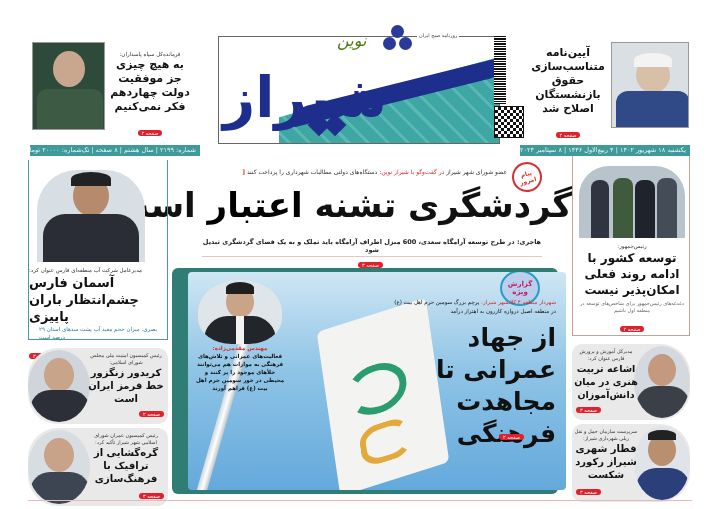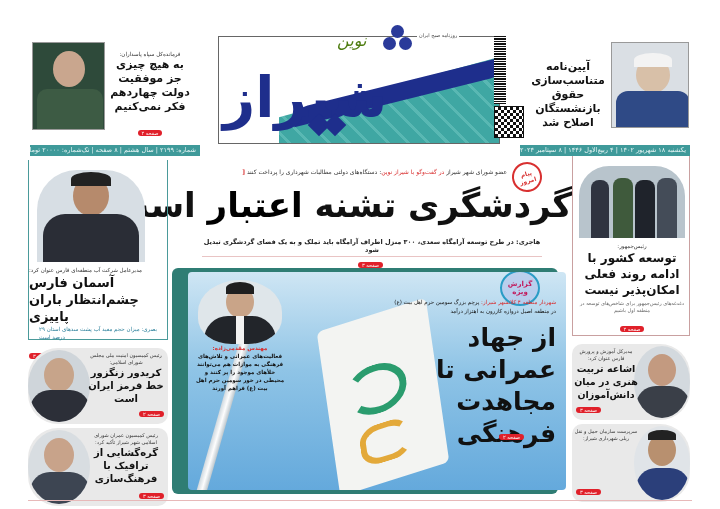--- a/index.html
+++ b/index.html
@@ -47,21 +47,21 @@
       <div class="abs" style="left:8px;top:0;width:13px;height:13px;border-radius:50%;background:#2a3a9a;"></div>
       <div class="abs" style="left:0;top:12px;width:13px;height:13px;border-radius:50%;background:#2a3a9a;"></div>
       <div class="abs" style="left:16px;top:12px;width:13px;height:13px;border-radius:50%;background:#2a3a9a;"></div>
     </div>
     <div class="abs" style="left:198px;top:-5px;font-size:5px;color:#444;background:#fff;padding:0 2px;">روزنامه صبح ایران</div>
   </div>
 
   <div class="abs" style="left:494px;top:36px;width:12px;height:68px;background:repeating-linear-gradient(180deg,#111 0 1px,#fff 1px 2px,#111 2px 4px,#fff 4px 5px);"></div>
   <div class="abs" style="left:494px;top:106px;width:30px;height:32px;background:repeating-conic-gradient(#111 0 25%,#fff 0 50%) 0 0/6px 6px;border:1px solid #111;"></div>
 
-  <div class="abs" style="left:528px;top:46px;width:80px;text-align:center;margin-top:14px;">
+  <div class="abs" style="left:528px;top:46px;width:80px;text-align:center;">
     <div class="headline" style="font-size:11px;line-height:14px;">آیین‌نامه متناسب‌سازی حقوق بازنشستگان اصلاح شد</div>
     <div style="margin-top:6px;"><span class="page-badge">صفحه ۲</span></div>
   </div>
   <div class="abs photo" style="left:611px;top:42px;width:78px;height:86px;background:#dadfe4;border:1px solid #999;">
     <div class="person" style="left:24px;top:14px;width:34px;height:36px;border-radius:50%;background:#d8c0a8;"></div>
     <div class="person" style="left:22px;top:10px;width:38px;height:14px;border-radius:50% 50% 0 0;background:#f3f3f3;"></div>
     <div class="person" style="left:4px;top:48px;width:74px;height:38px;background:#2f4a86;border-radius:12px 12px 0 0;"></div>
   </div>
 
   <div class="abs teal-bar" style="left:30px;top:145px;width:170px;">شماره: ۲۱۹۹ | سال هشتم | ۸ صفحه | تک‌شماره: ۲۰۰۰۰ تومان</div>
@@ -75,21 +75,21 @@
   <div class="abs" style="right:65px;top:8px;font-size:6px;color:#333;white-space:nowrap;">
     <span>عضو شورای شهر شیراز</span>
     <span style="color:#d82a2a;">در گفت‌وگو با شیراز نوین</span><span>: دستگاه‌های دولتی مطالبات شهرداری را پرداخت کنند</span>
     <span style="color:#d82a2a;font-weight:bold;"> [</span>
   </div>
   <div class="abs headline" style="left:0;top:22px;width:400px;font-size:34px;line-height:46px;white-space:nowrap;">
     <span>گردشگری تشنه</span>
     <span style="color:#000000;">اعتبار</span>
     <span>است</span>
   </div>
-  <div class="abs" style="left:30px;top:78px;width:340px;font-size:6.5px;font-weight:bold;color:#222;border-bottom:1px solid #e9c4c4;padding-bottom:2px;">هاجری: در طرح توسعه آرامگاه سعدی، ۳۰۰ منزل اطراف آرامگاه باید تملک و به یک فضای گردشگری تبدیل شود</div>
+  <div class="abs" style="left:30px;top:78px;width:340px;font-size:6.5px;font-weight:bold;color:#222;border-bottom:1px solid #e9c4c4;padding-bottom:2px;">هاجری: در طرح توسعه آرامگاه سعدی، 600 منزل اطراف آرامگاه باید تملک و به یک فضای گردشگری تبدیل شود</div>
   <div class="abs" style="left:186px;top:92px;"><span class="page-badge">صفحه ۳</span></div>
 </div>
 
 <div class="abs" style="left:172px;top:268px;width:386px;height:226px;background:#2f7d74;border-radius:6px;padding:4px;">
   <div class="abs" style="left:4px;top:4px;width:378px;height:218px;border-radius:4px;background:linear-gradient(180deg,#cfe6f4 0%,#8fc4e6 45%,#64a9dc 100%);overflow:hidden;margin-left:12px;">
 
     <div class="abs" style="left:60px;top:40px;width:10px;height:200px;background:linear-gradient(90deg,#cfd8de,#fdfdfd,#bcc6cc);transform:rotate(16deg);transform-origin:top;"></div>
 
     <div class="abs" style="left:140px;top:40px;width:110px;height:170px;background:#f3f4f2;transform:skewY(-10deg) rotate(-8deg);border-radius:6px;">
       <div class="abs" style="left:20px;top:50px;width:60px;height:50px;border:7px solid #2a9c6e;border-radius:50%;border-left-color:transparent;"></div>
@@ -192,18 +192,19 @@
   </div>
 
   <div class="abs" style="left:0;top:268px;width:118px;height:78px;background:#e9e9e9;border-radius:10px 30px 30px 10px;">
     <div class="abs photo" style="right:0;top:2px;width:56px;height:74px;border-radius:50%;background:#e0e4e8;">
       <div class="person" style="left:14px;top:8px;width:28px;height:32px;border-radius:50%;background:#b8906f;"></div>
       <div class="person" style="left:14px;top:4px;width:28px;height:10px;border-radius:50% 50% 0 0;background:#222;"></div>
       <div class="person" style="left:2px;top:42px;width:54px;height:34px;background:#2b3f7a;border-radius:20px 20px 0 0;"></div>
     </div>
     <div class="abs" style="left:2px;top:4px;width:64px;text-align:center;">
       <div class="kicker" style="font-size:5px;line-height:7px;">سرپرست سازمان حمل و نقل ریلی شهرداری شیراز:</div>
+      <div class="headline" style="font-size:10px;line-height:13px;">قطار شهری شیراز رکورد شکست</div>
     </div>
     <div class="abs" style="left:4px;bottom:4px;"><span class="page-badge">صفحه ۳</span></div>
   </div>
 </div>
 
 <div class="abs" style="left:28px;top:500px;width:664px;height:1px;background:#e7b9b9;"></div>
 
 </body></html>

